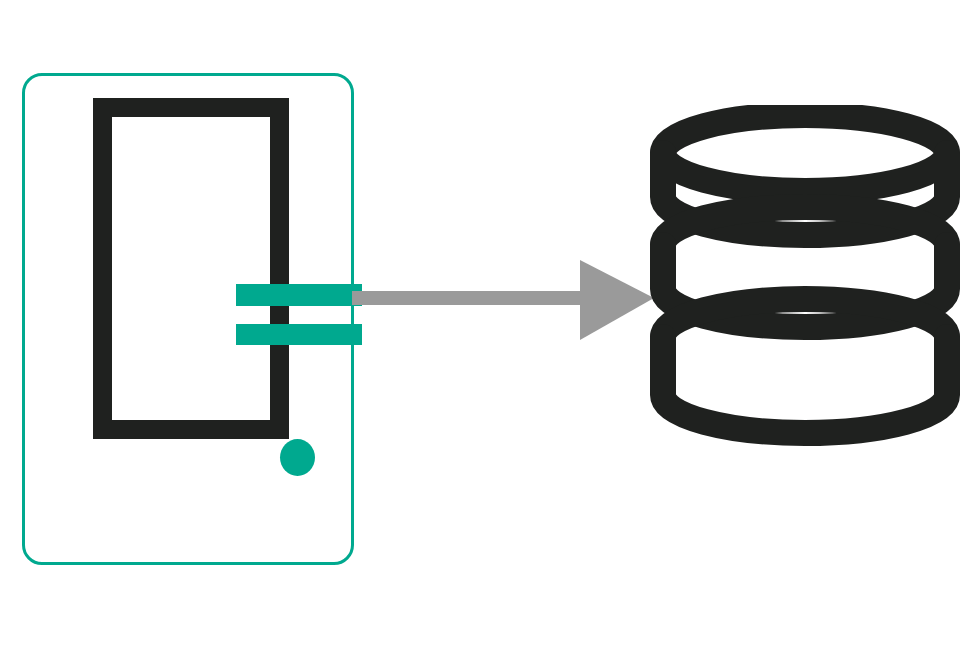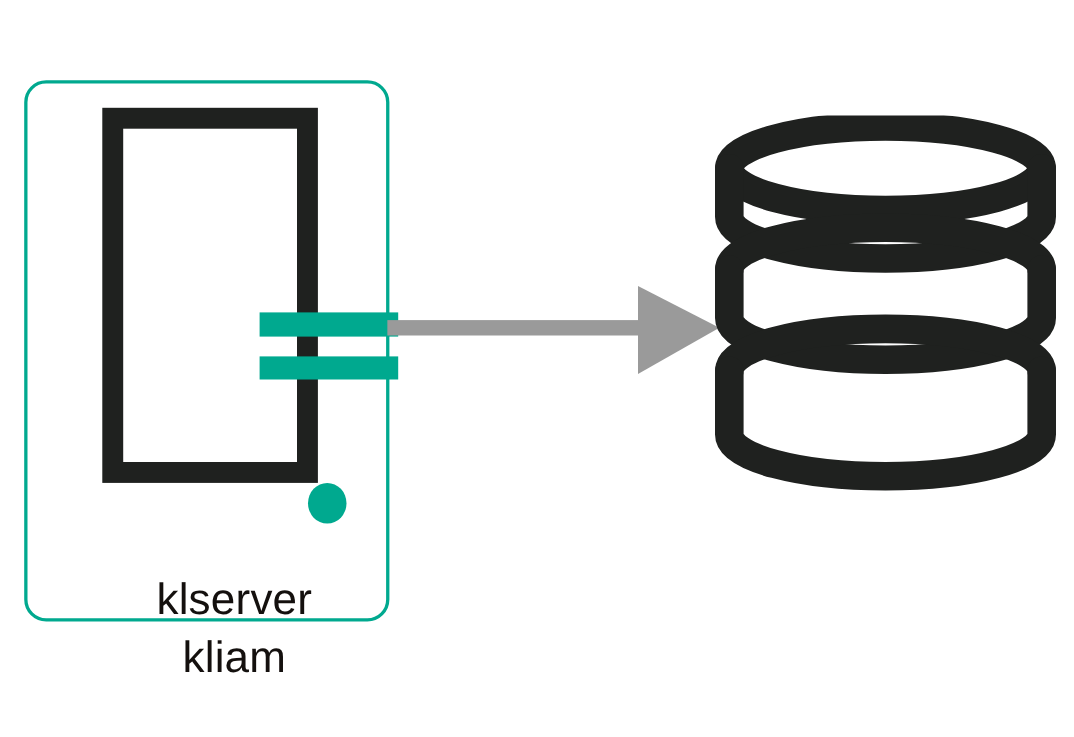--- a/index.html
+++ b/index.html
@@ -114,24 +114,20 @@
 <div id="canvas">
 
   <div class="server-card">
 
     <div class="server-icon">
       <div class="server-bar server-bar-1"></div>
       <div class="server-bar server-bar-2"></div>
       <div class="server-led"></div>
     </div>
 
-    <div class="server-label">
-      <span>klserver</span>
-      <span>kliam</span>
-    </div>
 
   </div>
 
   <div class="arrow-wrap">
     <svg width="310" height="90" viewBox="0 0 310 90" aria-hidden="true">
       <g>
         <rect x="0" y="36" width="232" height="14" fill="#9A9A9A"></rect>
         <polygon points="228,5 302,43 228,85" fill="#9A9A9A"></polygon>
       </g>
     </svg>

